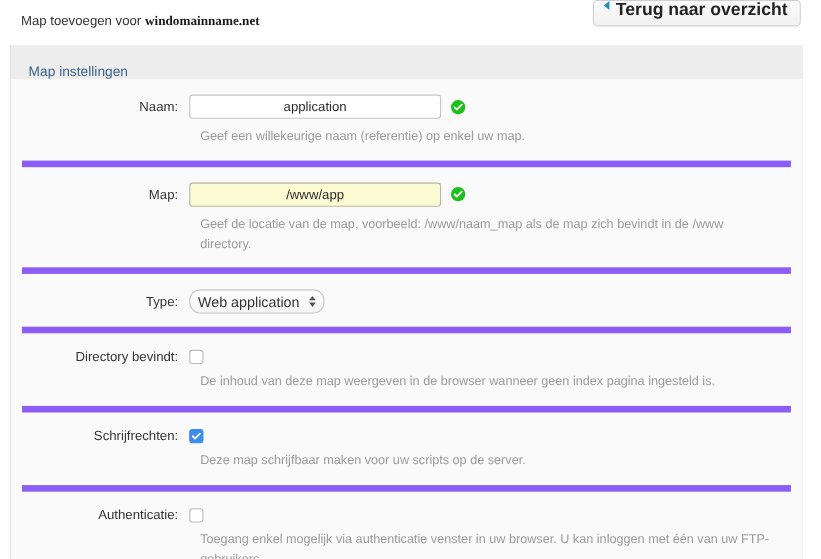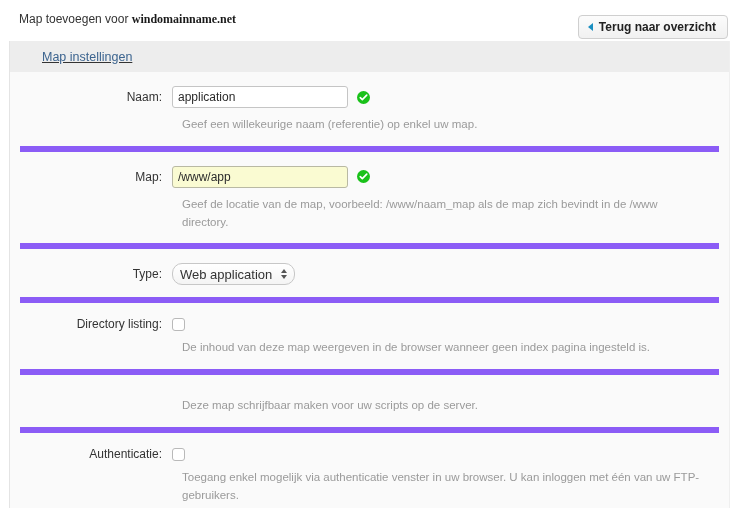--- a/index.html
+++ b/index.html
@@ -31,31 +31,30 @@
     white-space: nowrap;
   }
   .page-title .domain {
     font-weight: bold;
     color: #1a1a1a;
     font-family: Liberation Serif, serif;
   }
   .back-button {
     position: absolute;
     right: 18px;
-    top: 15px;
+    top: 0;
     height: 24px;
     box-sizing: border-box;
     padding: 0 11px 0 9px;
     display: flex;
-    align-items: center;
     gap: 6px;
     background: linear-gradient(to bottom, #fcfcfc 0%, #f1f1f1 100%);
     border: 1px solid #cfcfcf;
     border-radius: 4px;
-    font-size: 12px;
+    font-size: 16px;
     font-weight: bold;
     color: #222222;
     cursor: pointer;
     white-space: nowrap;
   }
   .tri-left {
     width: 0;
     height: 0;
     border-top: 4px solid transparent;
     border-bottom: 4px solid transparent;
@@ -70,24 +69,23 @@
     top: 41px;
     width: 719px;
     background: #fafafa;
     border-left: 1px solid #e4e4e4;
     border-right: 1px solid #efefef;
   }
   .panel-header {
     height: 31px;
     background: #ededed;
     display: flex;
-    align-items: center;
-    padding-left: 32px;
-    box-sizing: border-box;
-    text-decoration: underline;
+    align-items: flex-end;
+    padding-left: 16px;
+    box-sizing: border-box;
   }
   .panel-header-title {
     font-size: 12.5px;
     color: #3c648f;
   }
   .panel-body {
     background: #fafafa;
     padding-top: 0;
   }
 
@@ -125,31 +123,32 @@
     margin-left: 162px;
     margin-top: 8px;
     font-size: 11.5px;
     color: #9a9a9a;
     line-height: 1.55;
     max-width: 520px;
   }
 
   
   .text-input {
-    width: 176px;
+    width: 229px;
     height: 22px;
     box-sizing: border-box;
     border: 1px solid #c5c5c5;
     border-radius: 3px;
     background: #ffffff;
     font-family: "Liberation Sans", sans-serif;
     font-size: 12px;
     color: #2b2b2b;
     padding: 0 5px;
     outline: none;
+    text-align: center;
   }
   .text-input.highlight {
     background: #fafbd2;
     border-color: #b9b9a3;
   }
   .select-input {
     height: 22px;
     box-sizing: border-box;
     padding: 0 22px 0 7px;
     border: 1px solid #c7c7c7;
@@ -297,33 +296,43 @@
               </span>
             </div>
           </div>
         </div>
       </div>
     </div>
 
     <div class="form-row">
       <div class="row-inner">
         <div class="control-line">
-          <div class="field-label">Directory listing:</div>
+          <div class="field-label">Directory bevindt:</div>
           <div class="field-control">
             <span class="checkbox">
               
             </span>
           </div>
         </div>
         <div class="help-text">De inhoud van deze map weergeven in de browser wanneer geen index pagina ingesteld is.</div>
       </div>
     </div>
 
     <div class="form-row">
       <div class="row-inner">
+        <div class="control-line">
+          <div class="field-label">Schrijfrechten:</div>
+          <div class="field-control">
+            <span class="checkbox checked">
+              <svg width="9" height="9" viewBox="0 0 10 10">
+                  <path d="M1.4 5.1 L3.7 7.4 L8.6 2.4" stroke="#ffffff" stroke-width="1.8" fill="none" stroke-linecap="round" stroke-linejoin="round"></path>
+                </svg>
+            </span>
+          </div>
+        </div>
         <div class="help-text">Deze map schrijfbaar maken voor uw scripts op de server.</div>
       </div>
     </div>
 
     <div class="form-row">
       <div class="row-inner">
         <div class="control-line">
           <div class="field-label">Authenticatie:</div>
           <div class="field-control">
             <span class="checkbox">

